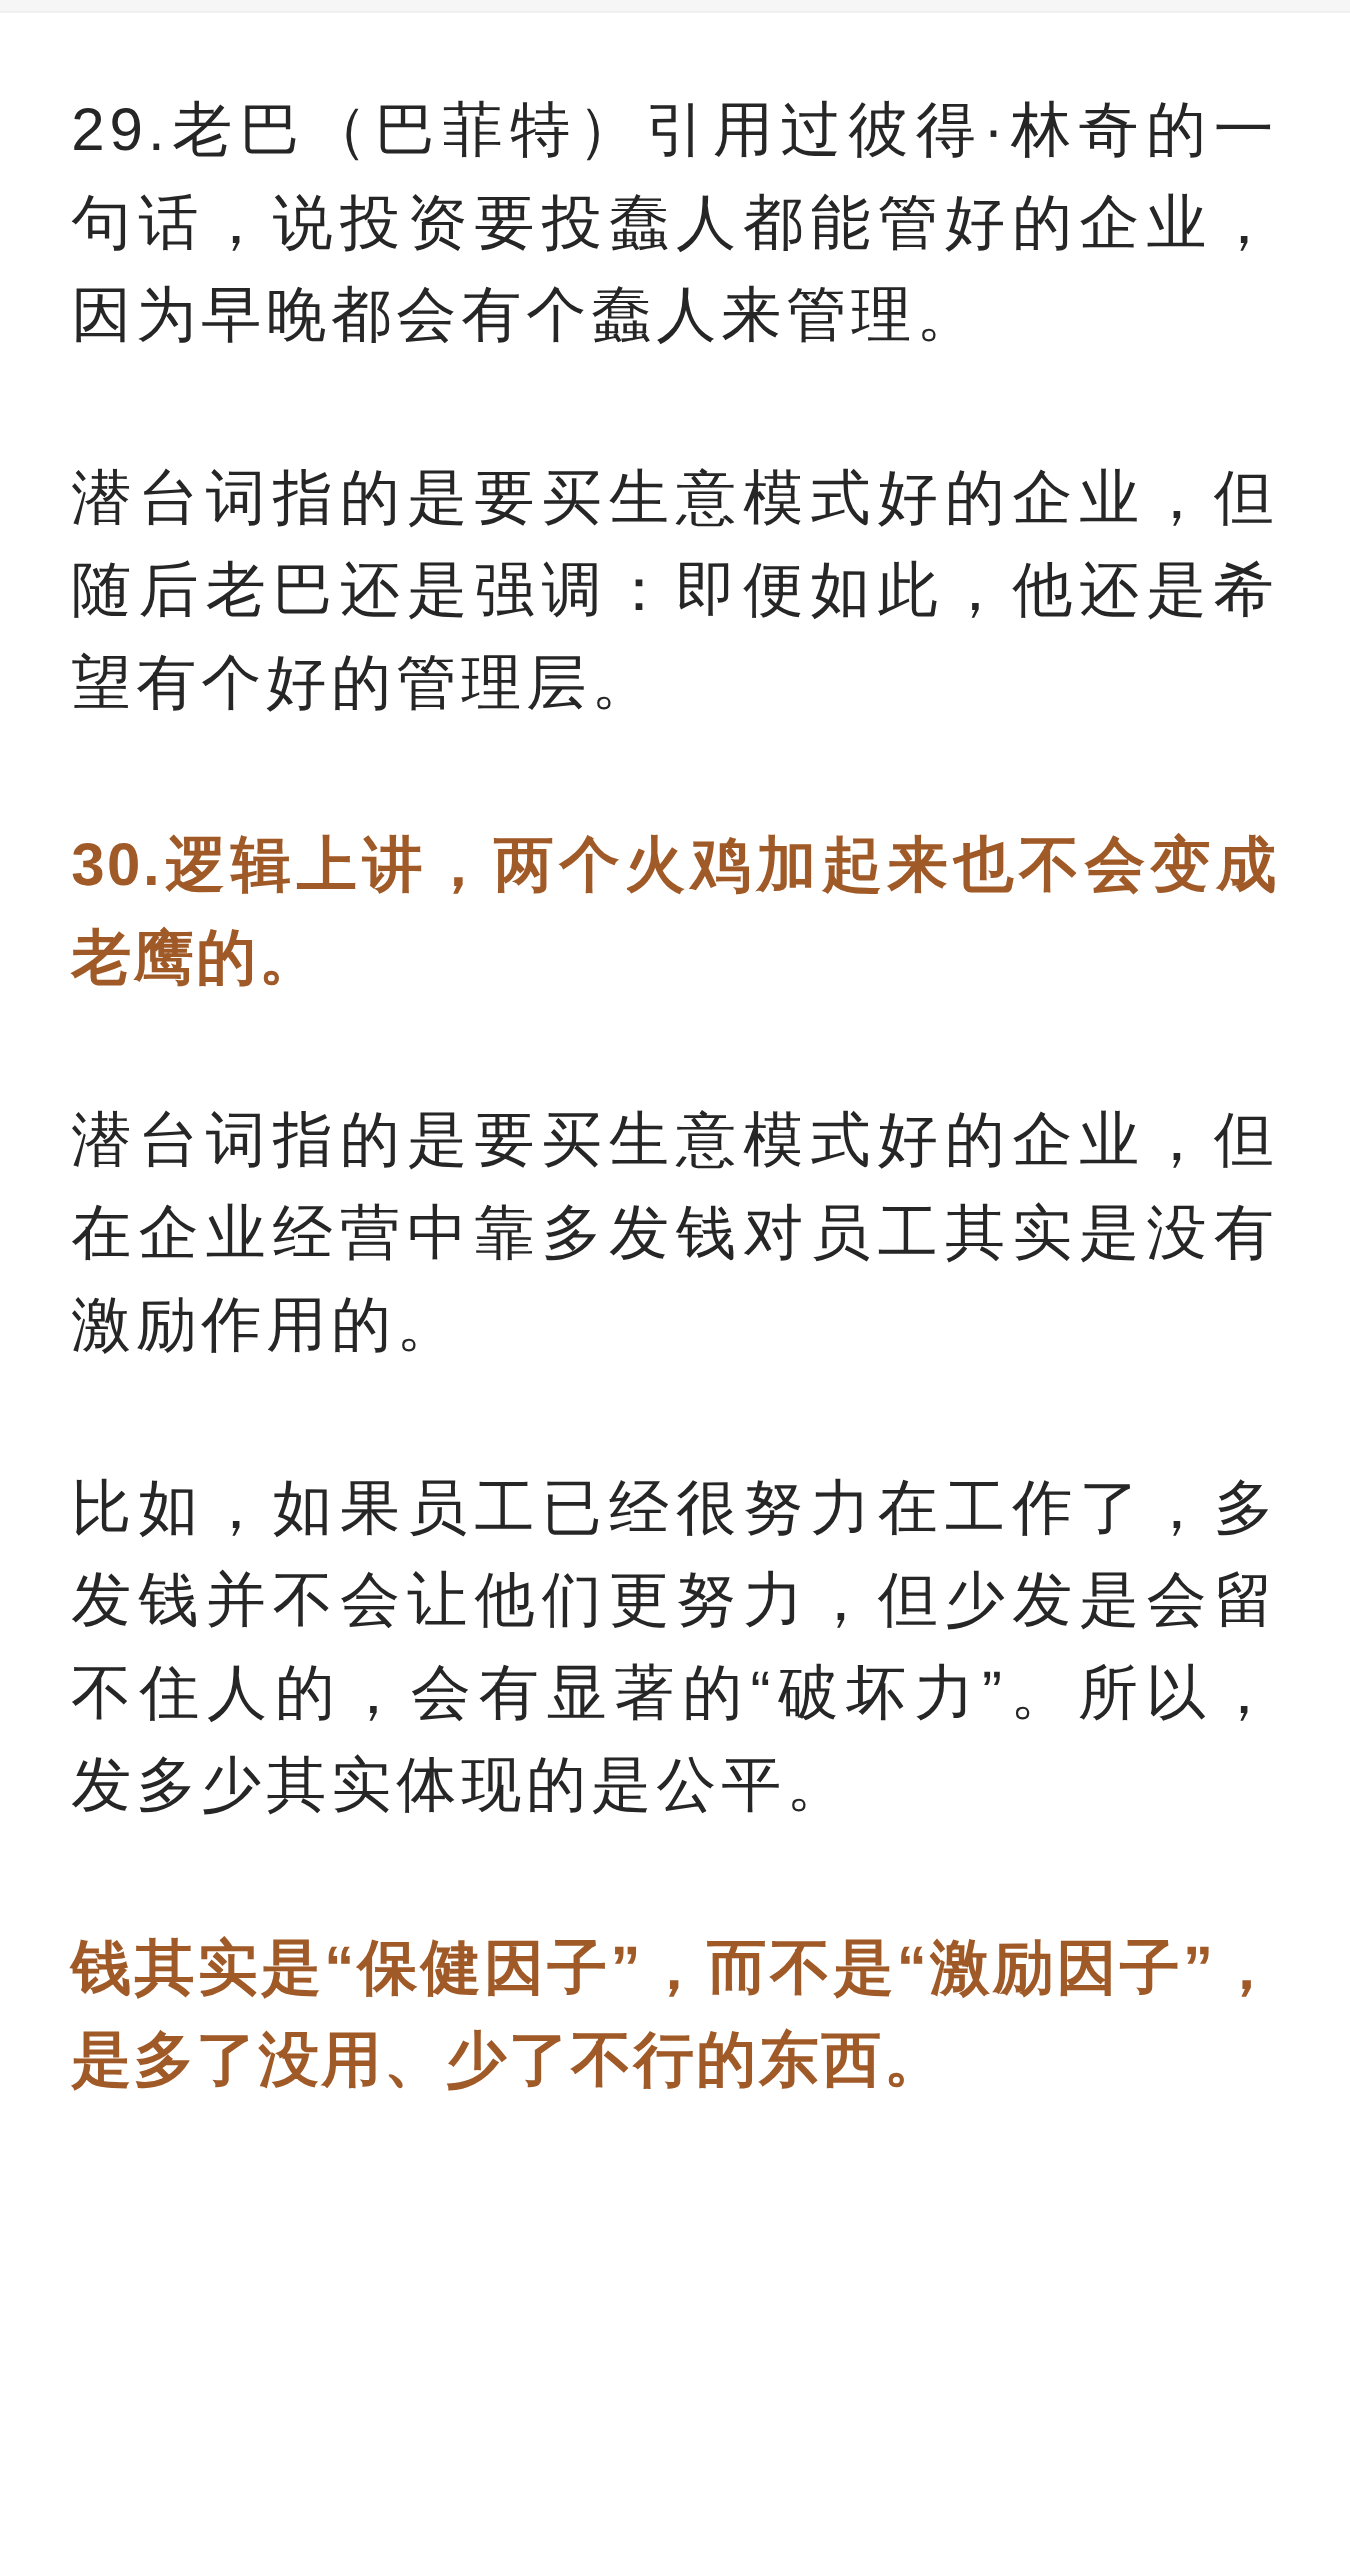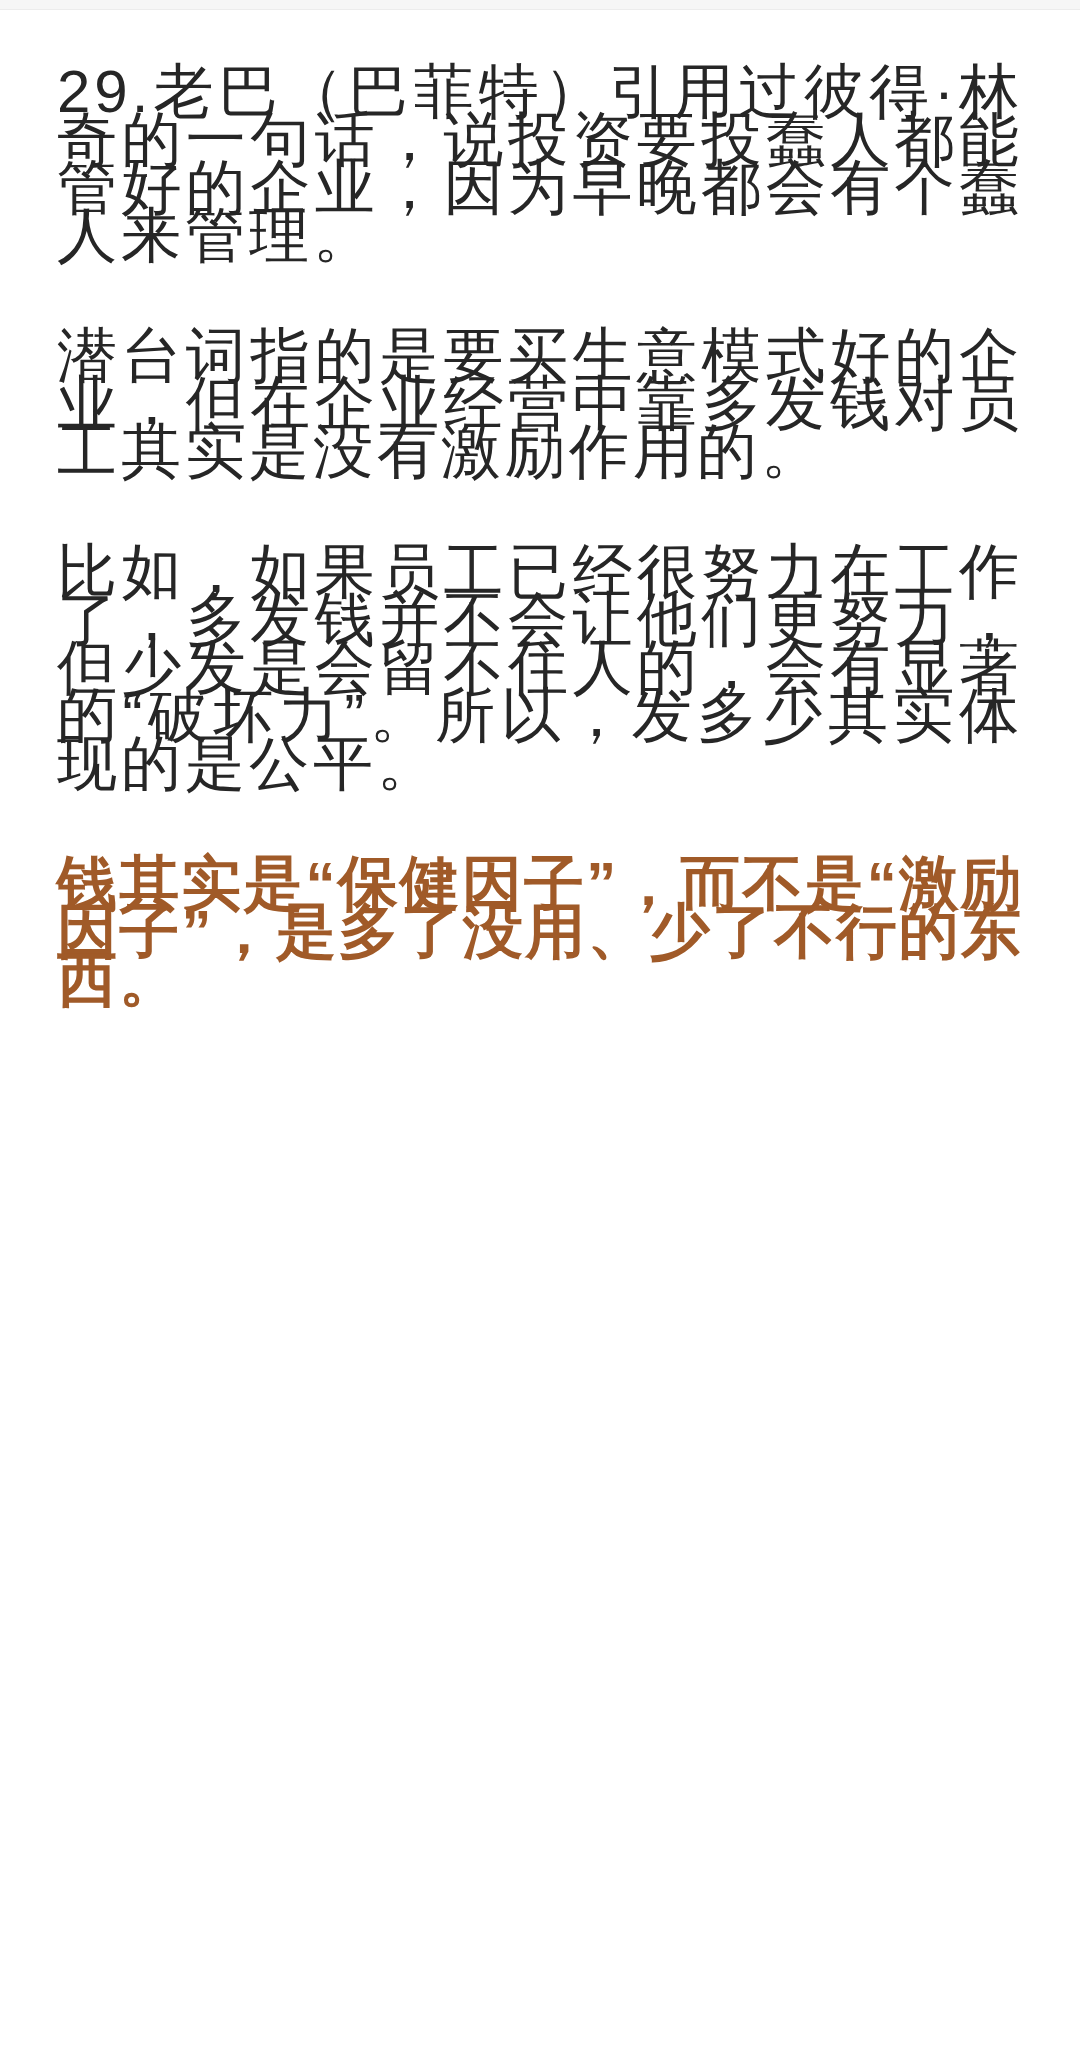--- a/index.html
+++ b/index.html
@@ -17,22 +17,22 @@
     height: 10px;
     background: #f6f6f6;
     border-bottom: 1px solid #ececec;
     box-sizing: border-box;
   }
   .article {
     padding: 58px 57px 0 57px;
   }
   .para {
     margin: 0 0 72px 0;
-    font-size: 60px;
-    line-height: 48px;
+    font-size: 48px;
+    line-height: 74px;
     letter-spacing: 4px;
     text-align: justify;
     color: #262626;
     font-weight: 400;
     word-break: break-all;
   }
   .para:last-child {
     margin-bottom: 0;
   }
   .para.highlight {
@@ -42,16 +42,18 @@
   }
 </style>
 </head>
 <body>
 
 <div class="top-strip"></div>
 
 <div class="article">
 
 <p class="para">29.老巴（巴菲特）引用过彼得·林奇的一句话，说投资要投蠢人都能管好的企业，因为早晚都会有个蠢人来管理。</p>
+    <p class="para">潜台词指的是要买生意模式好的企业，但随后老巴还是强调：即便如此，他还是希望有个好的管理层。</p>
+    <p class="para highlight">30.逻辑上讲，两个火鸡加起来也不会变成老鹰的。</p>
     <p class="para">潜台词指的是要买生意模式好的企业，但在企业经营中靠多发钱对员工其实是没有激励作用的。</p>
     <p class="para">比如，如果员工已经很努力在工作了，多发钱并不会让他们更努力，但少发是会留不住人的，会有显著的“破坏力”。所以，发多少其实体现的是公平。</p>
     <p class="para highlight">钱其实是“保健因子”，而不是“激励因子”，是多了没用、少了不行的东西。</p>
   </div>
 
 </body></html>

